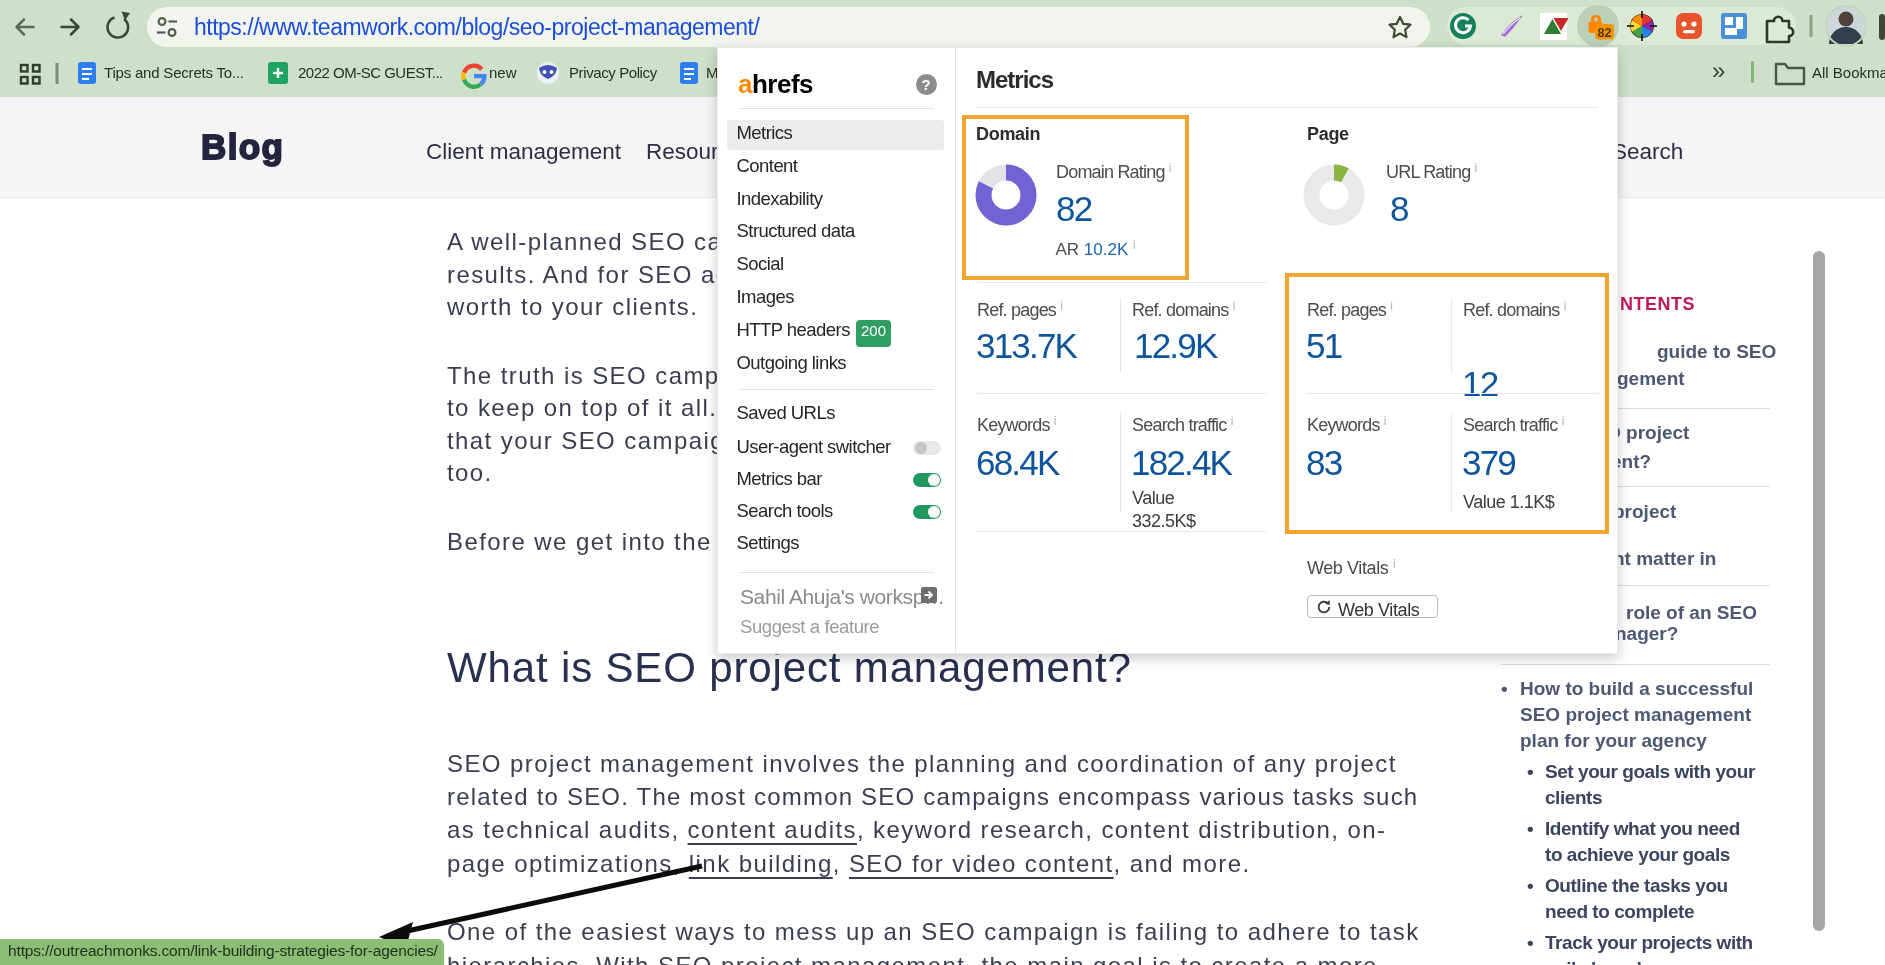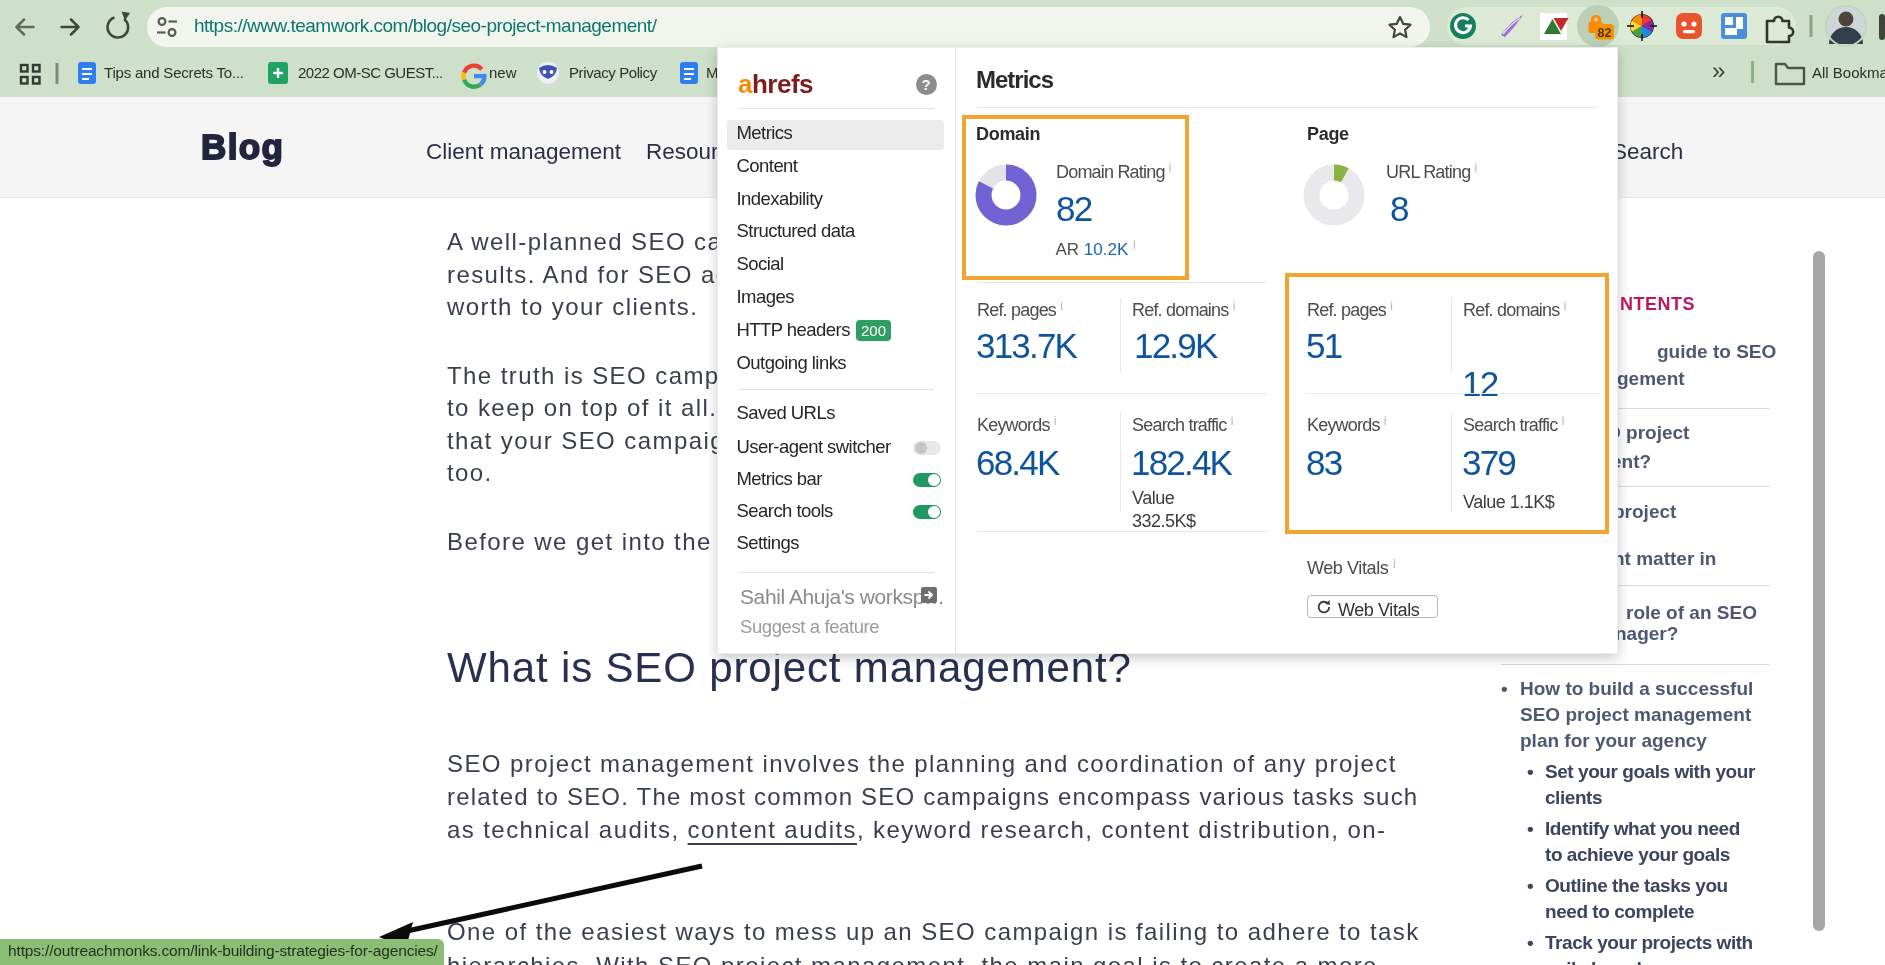--- a/index.html
+++ b/index.html
@@ -3,21 +3,21 @@
 <meta charset="utf-8">
 <style>
   * { margin:0; padding:0; box-sizing:border-box; }
   html,body { width:1885px; height:965px; overflow:hidden; background:#fff;
     font-family:"Liberation Sans", sans-serif; }
   .abs { position:absolute; }
   #stage { position:relative; width:1885px; height:965px; }
   #toolbar { left:0; top:0; width:1885px; height:52px; background:#cee0c9; }
   #bookbar { left:0; top:52px; width:1885px; height:45px; background:#cee0c9; }
   #urlpill { left:147px; top:7px; width:1283px; height:40px; background:#f1f5ee; border-radius:20px; }
-  #urltext { left:194px; top:15.8px; font-size:19px; color:#0f766e; letter-spacing:-0.5px; line-height:1; }
+  #urltext { left:194px; top:15.8px; font-size:23px; color:#1d4ed8; letter-spacing:-0.5px; line-height:1; }
   .bktext { font-size:15px; color:#2c2e2b; top:64.5px; line-height:1; white-space:nowrap; }
   #siteheader { left:0; top:97px; width:1885px; height:101px; background:#f5f5f6; border-bottom:1px solid #e9e9ea; }
   #bloglogo { left:201px; top:128.5px; font-size:35px; font-weight:bold; color:#23243f;
      letter-spacing:1.4px; -webkit-text-stroke:1.8px #23243f; line-height:1; }
   .nav { top:140.5px; font-size:22.5px; color:#2b2e45; line-height:1; }
   .pline { position:absolute; font-size:24px; line-height:1; color:#3a3e50; letter-spacing:1.42px; white-space:nowrap; }
   #h2 { left:447px; top:646.8px; font-size:42px; color:#27304f; letter-spacing:0.85px; white-space:nowrap; line-height:1; }
   .pline a { color:#3a3e50; text-decoration:underline; text-underline-offset:5px; text-decoration-thickness:2px; }
   .toc { position:absolute; font-size:19px; font-weight:bold; color:#4e5872; line-height:1; white-space:nowrap; }
   .tocsub { position:absolute; font-size:19px; font-weight:bold; color:#3c4460; letter-spacing:-0.45px; line-height:1; white-space:nowrap; }
@@ -171,20 +171,21 @@
   <div class="pline" style="left:447px;top:396.2px;">to keep on top of it all. SEO project management ensures</div>
   <div class="pline" style="left:447px;top:428.8px;">that your SEO campaigns deliver results for your clients,</div>
   <div class="pline" style="left:447px;top:460.8px;">too.</div>
   <div class="pline" style="left:447px;top:530.2px;">Before we get into the details, let’s look at the basics.</div>
 
   <div class="abs" id="h2">What is SEO project management?</div>
 
   <div class="pline" style="left:447px;top:751.5px;">SEO project management involves the planning and coordination of any project</div>
   <div class="pline" style="left:447px;top:818.2px;">as technical audits, <a>content audits</a>, keyword research, content distribution, on-</div>
   <div class="pline" style="left:447px;top:784.8px;letter-spacing:1.2px;">related to SEO. The most common SEO campaigns encompass various tasks such</div>
+  <div class="pline" style="left:447px;top:851.5px;">page optimizations, <a>link building</a>, <a>SEO for video content</a>, and more.</div>
   <div class="pline" style="left:447px;top:920.1px;">One of the easiest ways to mess up an SEO campaign is failing to adhere to task</div>
   <div class="pline" style="left:447px;top:953.5px;">hierarchies. With SEO project management, the main goal is to create a more</div>
 
   <svg class="abs" width="750" height="120" style="left:330px;top:840px">
     <line x1="372" y1="26" x2="68" y2="93" stroke="#0b0b0b" stroke-width="5"></line>
     <polygon points="49,97 83,82 76,108" fill="#0b0b0b"></polygon>
   </svg>
 
   <div class="abs" style="left:0;top:939px;width:444px;height:26px;background:#8cbd74;border-radius:0 6px 0 0;"></div>
   <div class="abs" style="left:8px;top:942.8px;font-size:15.5px;color:#23301f;line-height:1;letter-spacing:-0.15px;">https://outreachmonks.com/link-building-strategies-for-agencies/</div>
@@ -215,32 +216,32 @@
   <div class="tocsub" style="left:1527px;top:876px;">•</div>
   <div class="tocsub" style="left:1545px;top:876px;">Outline the tasks you</div>
   <div class="tocsub" style="left:1545px;top:902px;">need to complete</div>
   <div class="tocsub" style="left:1527px;top:933px;">•</div>
   <div class="tocsub" style="left:1545px;top:933px;">Track your projects with</div>
   <div class="tocsub" style="left:1545px;top:959px;">agile boards</div>
 
   <div class="abs" style="left:1813px;top:251px;width:12px;height:680px;background:#a6a6a6;border-radius:6px;"></div>
 
   <div class="abs" id="popup">
-    <div class="abs" style="left:20px;top:23.1px;font-size:26px;font-weight:bold;letter-spacing:-0.5px;line-height:1;"><span style="color:#ff8800;">a</span><span style="color:#7f1d1d;">hrefs</span></div>
+    <div class="abs" style="left:20px;top:23.1px;font-size:26px;font-weight:bold;letter-spacing:-0.5px;line-height:1;"><span style="color:#ff8800;">a</span><span style="color:#000000;">hrefs</span></div>
     <div class="abs" style="left:197.5px;top:25.5px;width:21px;height:21px;border-radius:50%;background:#8c8c8c;color:#fff;font-size:15px;font-weight:bold;text-align:center;line-height:21px;">?</div>
     <div class="mdiv" style="top:60px;"></div>
     <div class="abs" style="left:9px;top:72px;width:217px;height:30px;background:#ececec;border-radius:3px;"></div>
     <div class="menuitem" style="top:75.9px;">Metrics</div>
     <div class="menuitem" style="top:108.7px;">Content</div>
     <div class="menuitem" style="top:141.5px;">Indexability</div>
     <div class="menuitem" style="top:174.3px;">Structured data</div>
     <div class="menuitem" style="top:207.1px;">Social</div>
     <div class="menuitem" style="top:239.9px;">Images</div>
     <div class="menuitem" style="top:272.7px;">HTTP headers</div>
-    <div class="abs" style="left:138px;top:272px;width:35px;height:21px;background:#2f9e63;border-radius:4px;color:#fff;font-size:15px;text-align:center;line-height:21px;">200</div>
+    <div class="abs" style="left:138px;top:272px;width:35px;height:27px;background:#2f9e63;border-radius:4px;color:#fff;font-size:15px;text-align:center;line-height:21px;">200</div>
     <div class="menuitem" style="top:305.5px;">Outgoing links</div>
     <div class="mdiv" style="top:340.5px;"></div>
     <div class="menuitem" style="top:355.9px;">Saved URLs</div>
     <div class="menuitem" style="top:389.9px;">User-agent switcher</div>
     <div class="menuitem" style="top:421.9px;">Metrics bar</div>
     <div class="menuitem" style="top:453.9px;">Search tools</div>
     <div class="menuitem" style="top:485.9px;">Settings</div>
     <div class="mdiv" style="top:523.5px;"></div>
     <div class="abs" style="left:22px;top:537.5px;font-size:21px;letter-spacing:-0.4px;color:#8a8a8a;line-height:1;">Sahil Ahuja's worksp…</div>
     <div class="abs" style="left:203px;top:539px;width:16px;height:16px;background:#6e6e6e;border-radius:2px;"></div>

